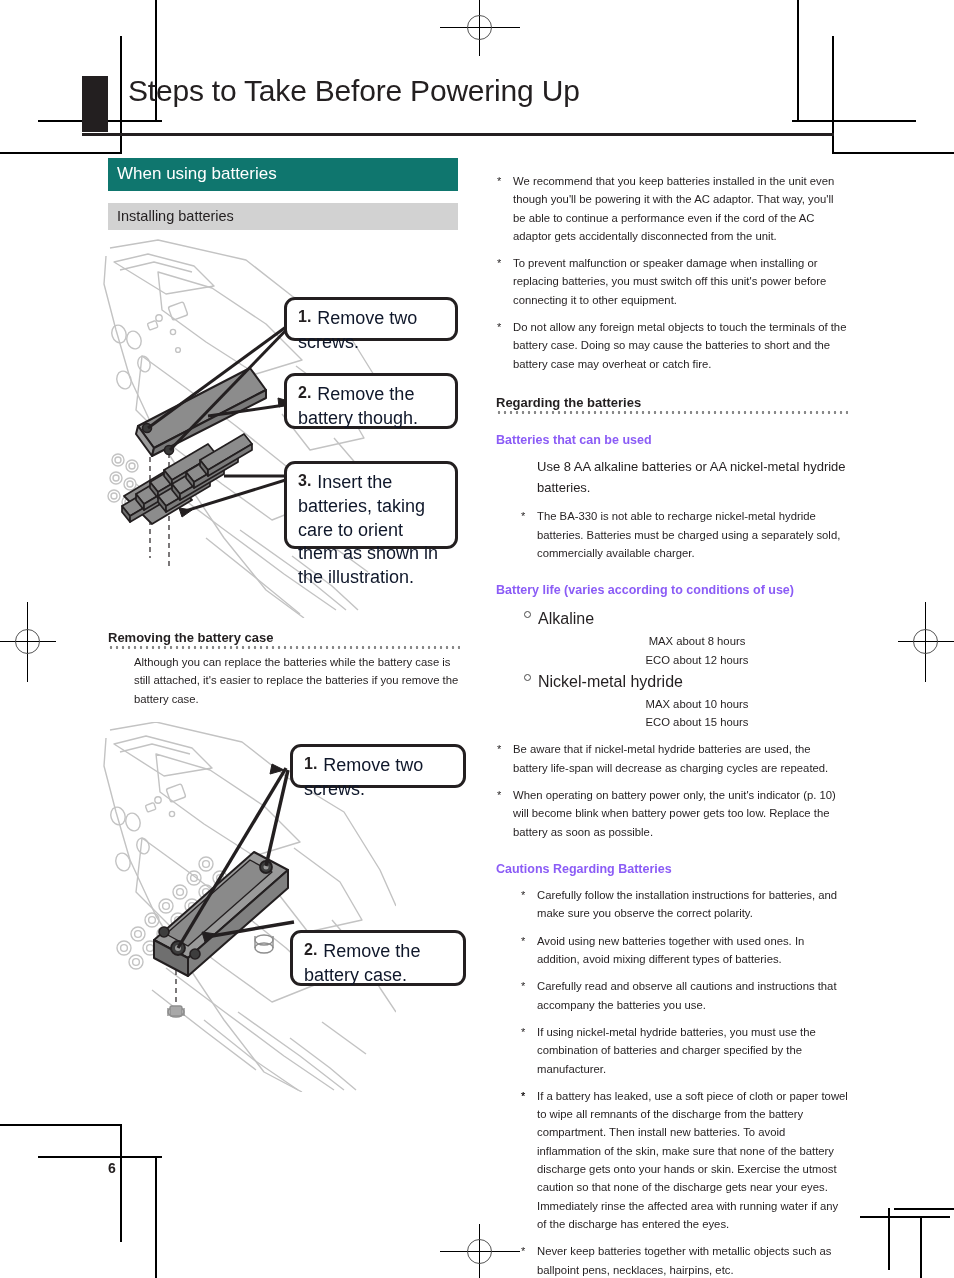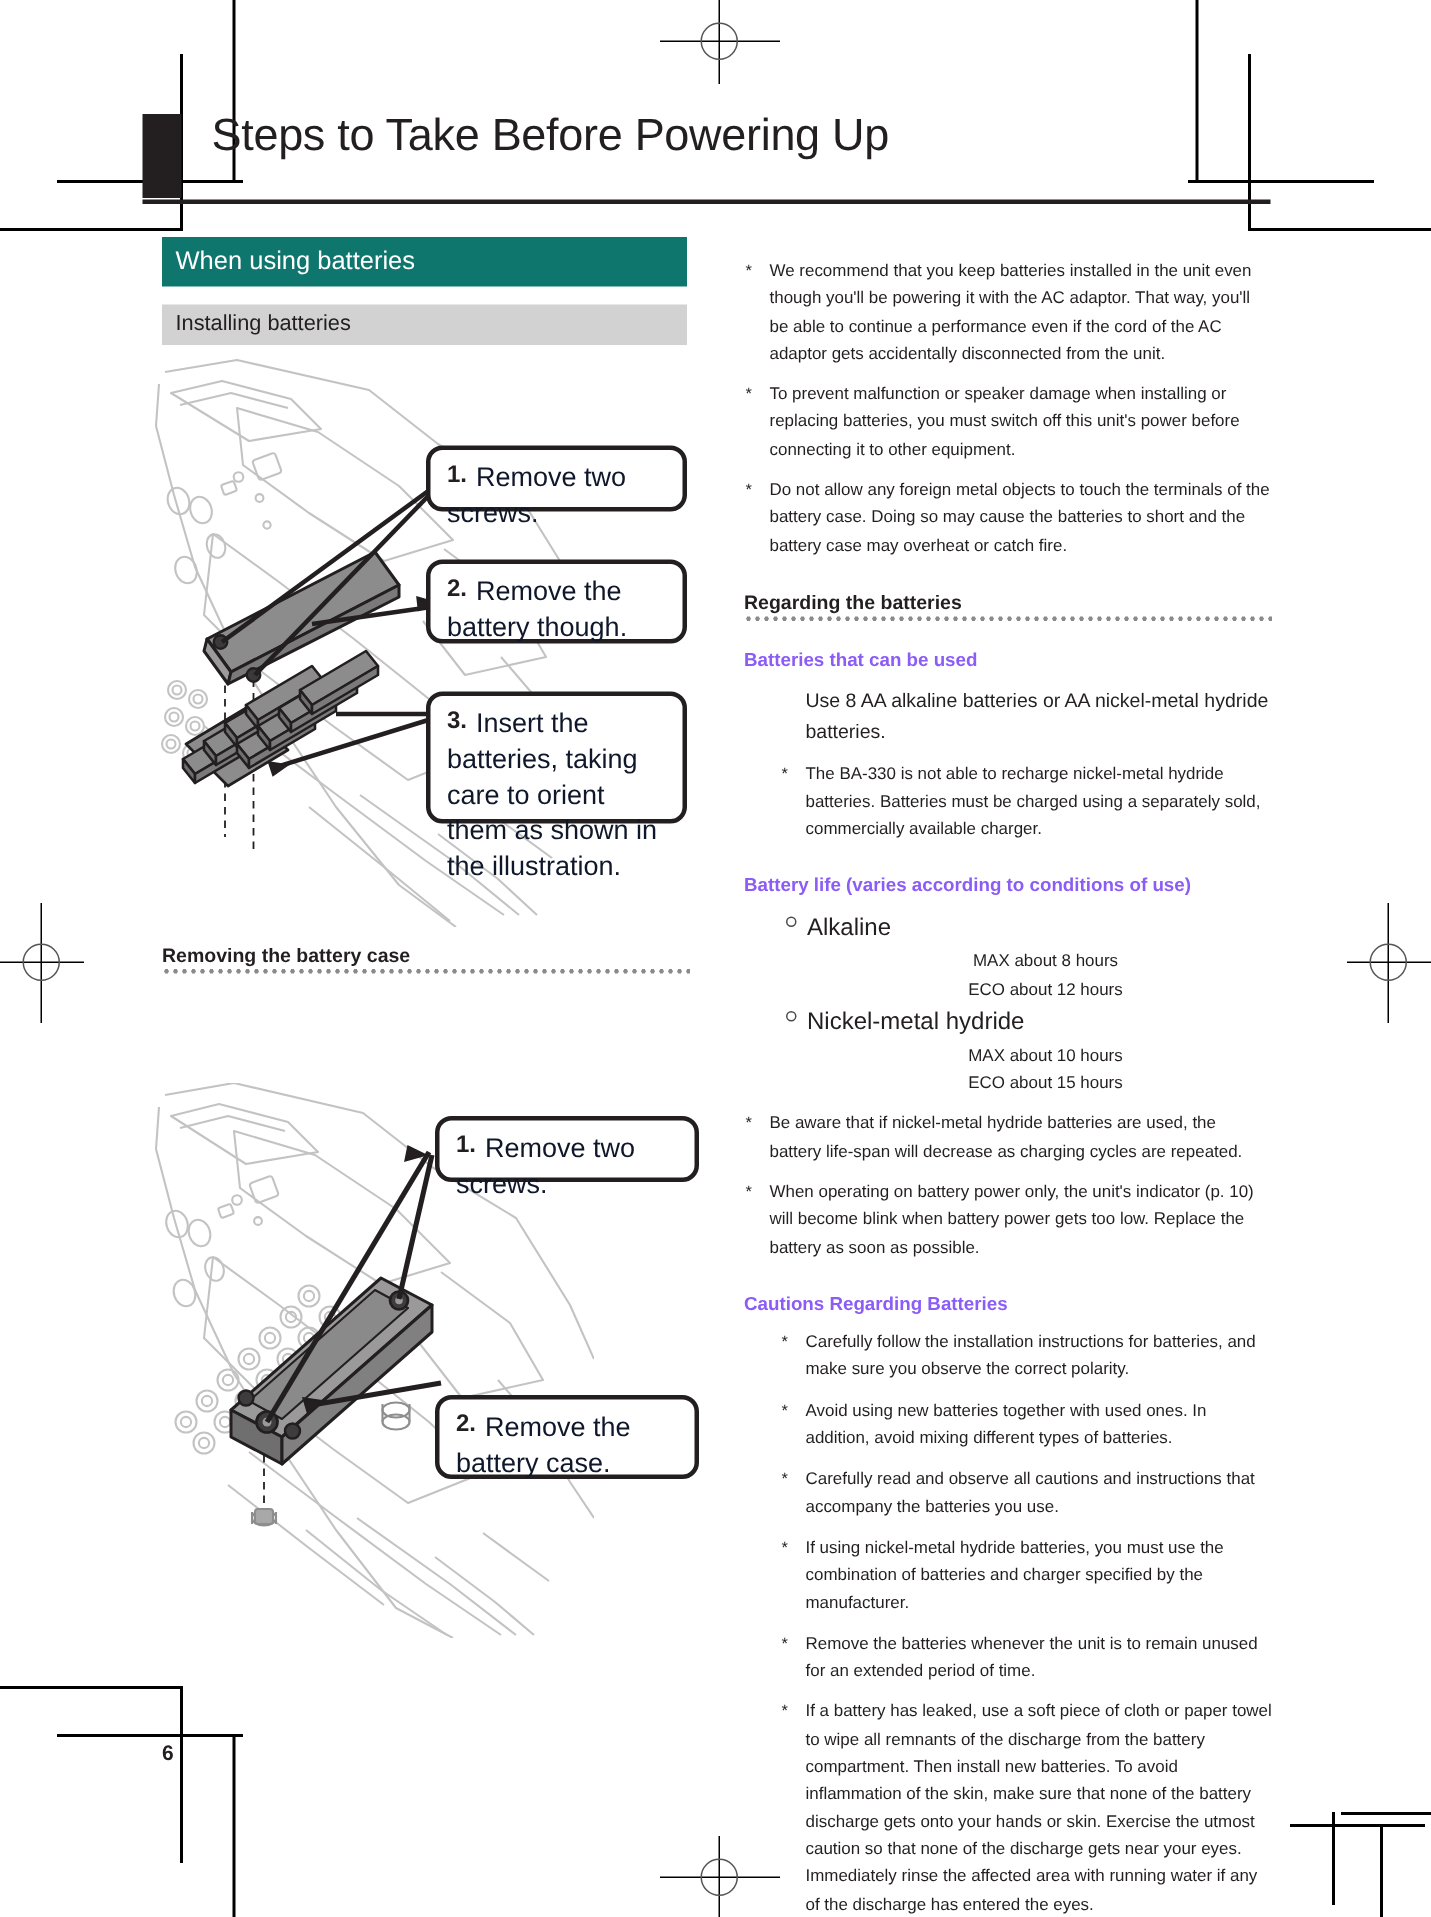--- a/index.html
+++ b/index.html
@@ -22,21 +22,21 @@
   
   .crop-line { position: absolute; background: #000; }
   .reg-mark { position: absolute; }
   .reg-mark .rc {
     position: absolute; border: 1px solid #555; border-radius: 50%;
     box-sizing: border-box;
   }
   .reg-mark .rh, .reg-mark .rv { position: absolute; background: #000; }
 
   
-  #header-block { position: absolute; left: 95px; top: 76px; width: 752px; height: 62px; }
+  #header-block { position: absolute; left: 82px; top: 76px; width: 752px; height: 62px; }
   #header-swatch {
     position: absolute; left: 0; top: 0; width: 26px; height: 56px;
     background: #231f20;
   }
   #page-title {
     position: absolute; left: 46px; top: -2px;
     font-size: 30px; font-weight: 400; letter-spacing: -0.2px;
     color: #231f20; white-space: nowrap;
   }
   #header-rule {
@@ -341,20 +341,21 @@
   <div class="callout" style="left:284px;top:461px;width:174px;height:88px;">
     <span class="num">3.</span>
     <span class="txt">Insert the batteries, taking care to orient them as shown in the illustration.</span>
   </div>
 
   <div style="position:absolute;left:108px;top:628px;width:352px;">
     <div class="head-dotted">
       <span class="ht">Removing the battery case</span>
       <span class="hd"></span>
     </div>
+    <p class="body-p indent-p">Although you can replace the batteries while the battery case is still attached, it's easier to replace the batteries if you remove the battery case.</p>
   </div>
 
   <div class="illus" style="left:96px;top:722px;width:300px;height:370px;">
     <svg width="300" height="370" viewBox="0 0 300 370" xmlns="http://www.w3.org/2000/svg">
       <g fill="none" stroke="#c3c3c3" stroke-width="1.4" stroke-linejoin="round">
         <path d="M14 8 L60 0 L146 20 L192 56 L248 90 L284 148 L300 184"></path>
         <path d="M10 16 L8 44 L20 90 L34 138 L60 194 L92 244 L128 298 L168 350 L206 370"></path>
         <path d="M18 22 L50 14 L96 26 L116 46 L68 54 Z"></path>
         <path d="M24 30 L56 22 L94 32"></path>
         <path d="M60 32 L114 48 L168 84 L204 120 L158 134 L108 102 L64 70 Z"></path>
@@ -533,21 +534,20 @@
       <div class="ast-item sub">
         <span class="ast">*</span>
         <span>Carefully read and observe all cautions and instructions that accompany the batteries you use.</span>
       </div>
       <div class="ast-item sub">
         <span class="ast">*</span>
         <span>If using nickel-metal hydride batteries, you must use the combination of batteries and charger specified by the manufacturer.</span>
       </div>
       <div class="ast-item sub">
         <span class="ast">*</span>
-        <span>Remove the batteries whenever the unit is to remain unused for an extended period of time.</span>
       </div>
       <div class="ast-item sub">
         <span class="ast">*</span>
         <span>If a battery has leaked, use a soft piece of cloth or paper towel to wipe all remnants of the discharge from the battery compartment. Then install new batteries. To avoid inflammation of the skin, make sure that none of the battery discharge gets onto your hands or skin. Exercise the utmost caution so that none of the discharge gets near your eyes. Immediately rinse the affected area with running water if any of the discharge has entered the eyes.</span>
       </div>
       <div class="ast-item sub">
         <span class="ast">*</span>
         <span>Never keep batteries together with metallic objects such as ballpoint pens, necklaces, hairpins, etc.</span>
       </div>
     </div>

